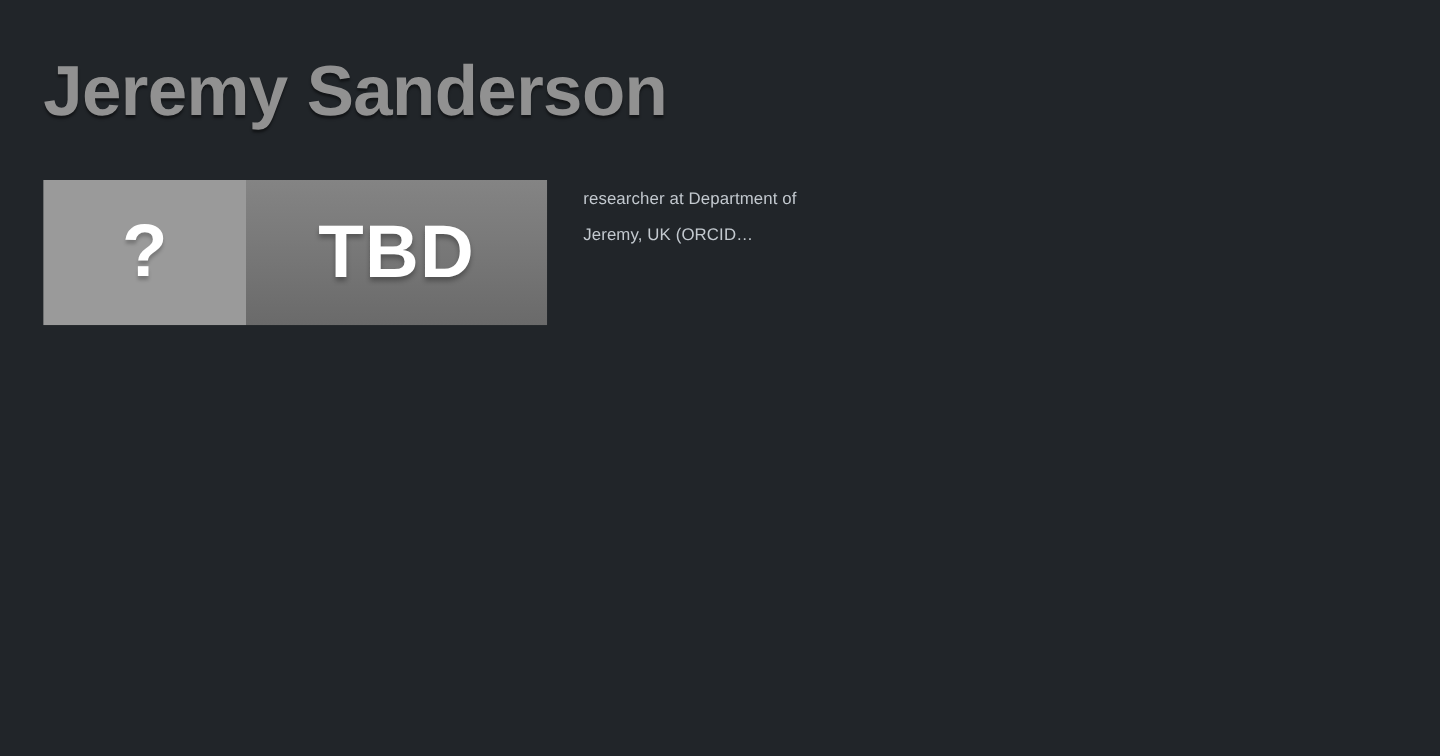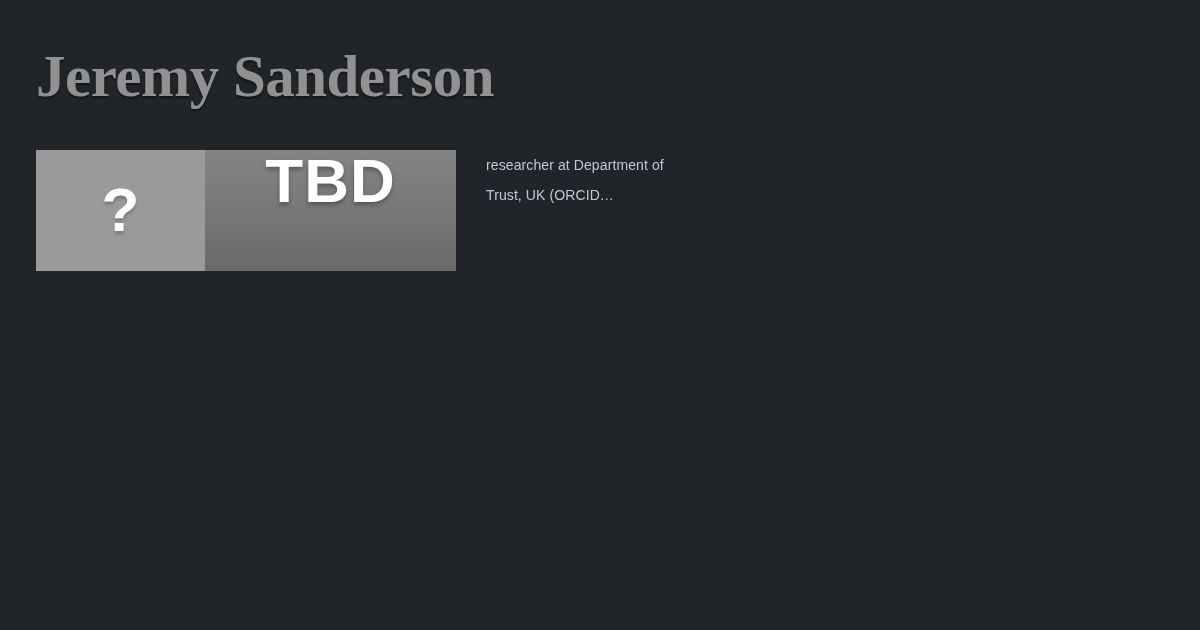--- a/index.html
+++ b/index.html
@@ -26,21 +26,20 @@
     position: absolute;
     left: 36px;
     top: 46px;
     font-size: 59px;
     font-weight: bold;
     line-height: 1.05;
     letter-spacing: -0.5px;
     color: #919191;
     text-shadow: 0 2px 2px rgba(0,0,0,0.45);
     white-space: nowrap;
-    font-family: Liberation Serif, serif;
   }
   .content-row {
     position: absolute;
     left: 36px;
     top: 150px;
     right: 36px;
     display: flex;
     align-items: flex-start;
   }
   .thumb {
@@ -63,21 +62,21 @@
     font-size: 62px;
     font-weight: bold;
     line-height: 1;
     text-shadow: 0 3px 3px rgba(0,0,0,0.22);
     transform: translateY(-1px);
   }
   .thumb-right {
     flex: 1 1 auto;
     background: linear-gradient(180deg, #848484 0%, #7a7a7a 40%, #6a6a6a 100%);
     display: flex;
-    align-items: flex-start;
+    align-items: center;
     justify-content: center;
   }
   .thumb-right .tbd {
     color: #ffffff;
     font-size: 62px;
     font-weight: bold;
     line-height: 1;
     letter-spacing: 1px;
     text-shadow: 0 3px 4px rgba(0,0,0,0.30);
   }
@@ -103,18 +102,18 @@
       <div class="thumb-left">
         <span class="qmark">?</span>
       </div>
       <div class="thumb-right">
         <span class="tbd">TBD</span>
       </div>
     </div>
 
     <div class="description">
       <div>researcher at Department of</div>
-      <div>Trust, UK (ORCID…</div>
+      <div>Jeremy, UK (ORCID…</div>
     </div>
 
   </div>
 
 </div>
 
 </body></html>

